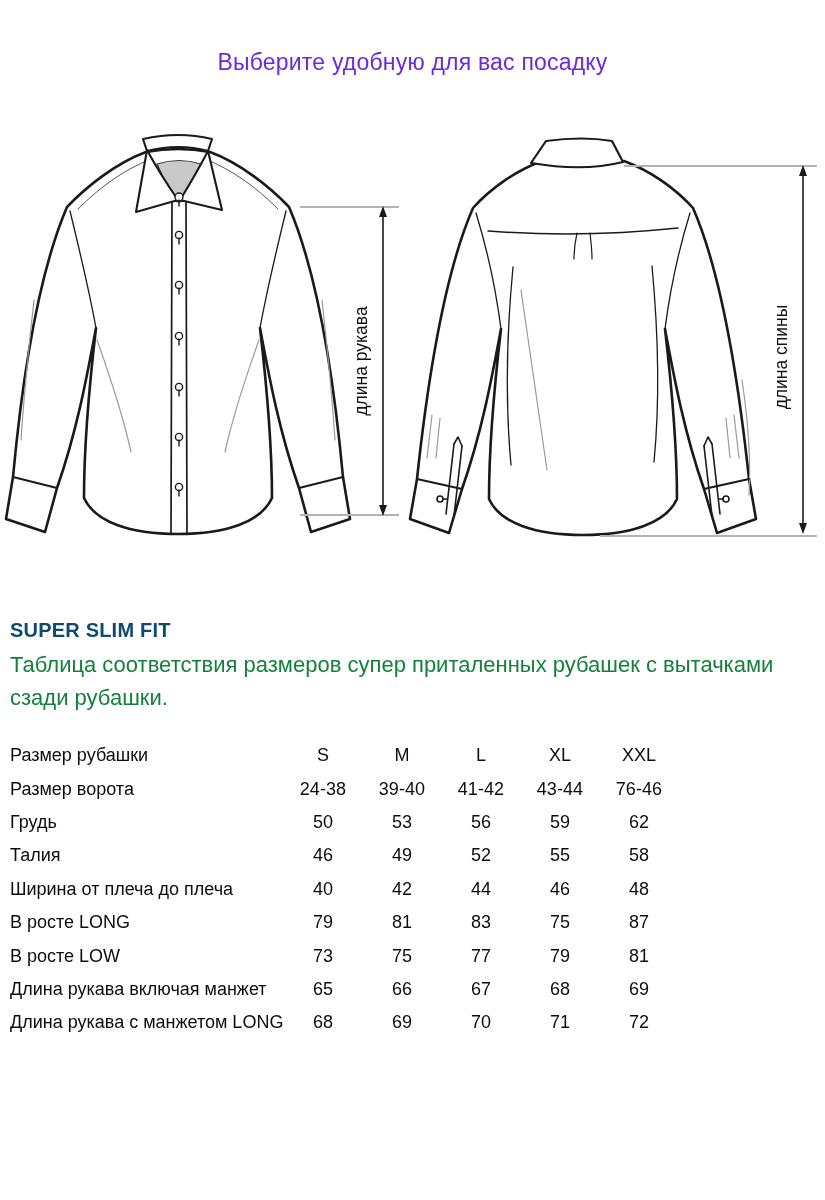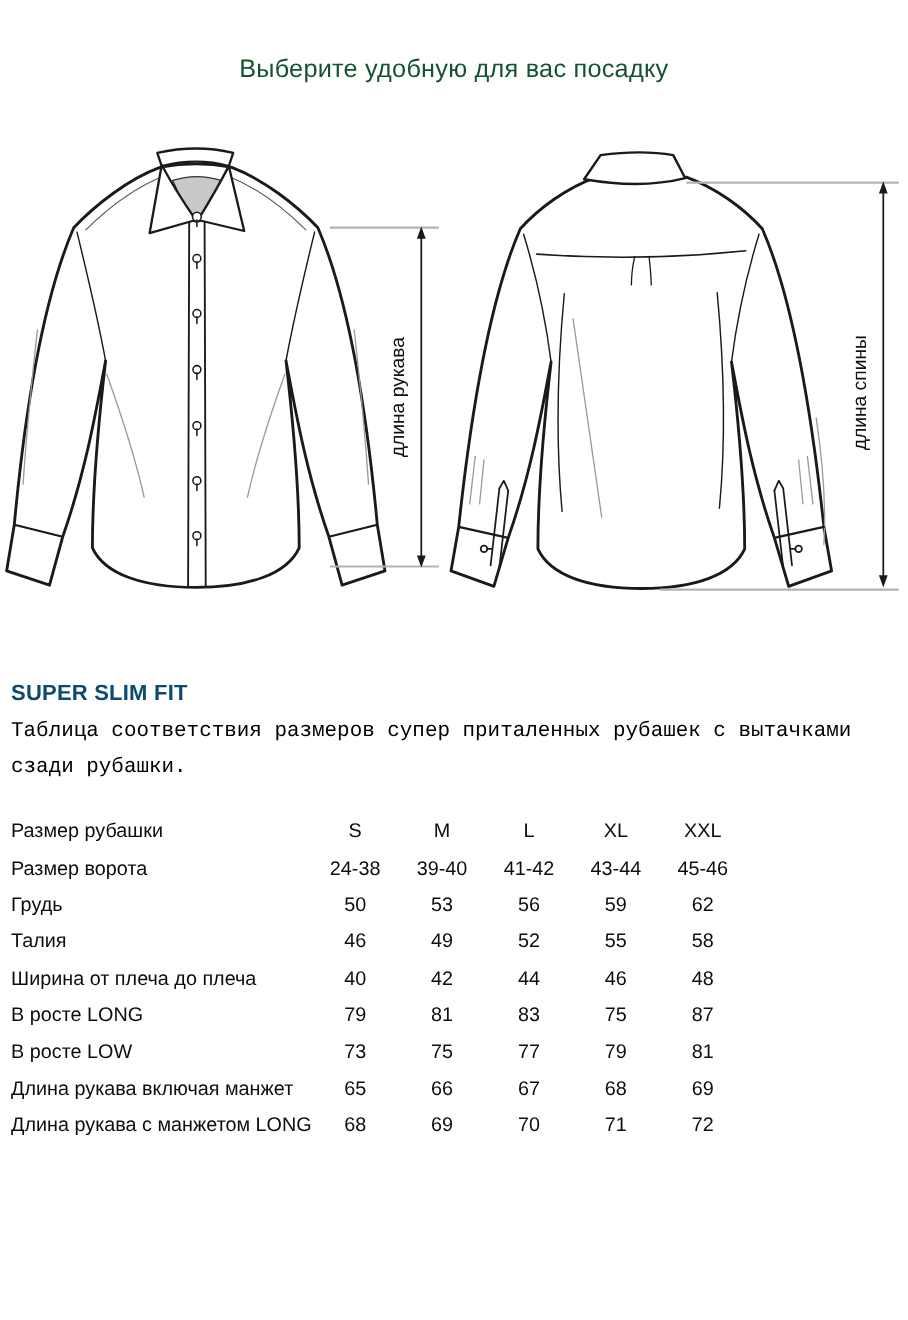--- a/index.html
+++ b/index.html
@@ -2,32 +2,32 @@
 <html><head>
 <meta charset="utf-8">
 <style>
   html,body{margin:0;padding:0;background:#ffffff;}
   body{
     width:825px;height:1200px;position:relative;overflow:hidden;
     font-family:"Liberation Sans",sans-serif;color:#111;
   }
   .page-title{
     position:absolute;left:0;top:49px;width:825px;
-    text-align:center;font-size:23px;font-weight:400;color:#14532d;
+    text-align:center;font-size:23px;font-weight:400;color:#6d28d9;
     letter-spacing:.2px;
   }
   .figure{position:absolute;left:0;top:0;width:825px;height:600px;}
   .figure text{font-family:"Liberation Sans",sans-serif;font-size:17.5px;fill:#111;}
   .fit-heading{
     position:absolute;left:10px;top:619px;
     font-size:20px;font-weight:700;letter-spacing:.2px;color:#0c4a6e;
   }
   .fit-description{
     position:absolute;left:10px;top:648px;width:800px;
-    font-size:19px;line-height:33px;color:#000000;font-family:Liberation Mono, monospace;
+    font-size:22px;line-height:33px;color:#15803d;
   }
   table.size-table{
     position:absolute;left:10px;top:739px;
     border-collapse:collapse;border-spacing:0;
   }
   table.size-table th,table.size-table td{
     height:33.4px;padding:0;font-size:18px;font-weight:400;color:#0d0d0d;
     vertical-align:middle;white-space:nowrap;
   }
   table.size-table th.rowlabel{text-align:left;}
@@ -200,21 +200,21 @@
       <th class="val">XXL</th>
     </tr>
   </thead>
   <tbody>
       <tr>
         <th class="rowlabel">Размер ворота</th>
         <td class="val">24-38</td>
         <td class="val">39-40</td>
         <td class="val">41-42</td>
         <td class="val">43-44</td>
-        <td class="val">45-46</td>
+        <td class="val">76-46</td>
       </tr>
       <tr>
         <th class="rowlabel">Грудь</th>
         <td class="val">50</td>
         <td class="val">53</td>
         <td class="val">56</td>
         <td class="val">59</td>
         <td class="val">62</td>
       </tr>
       <tr>

